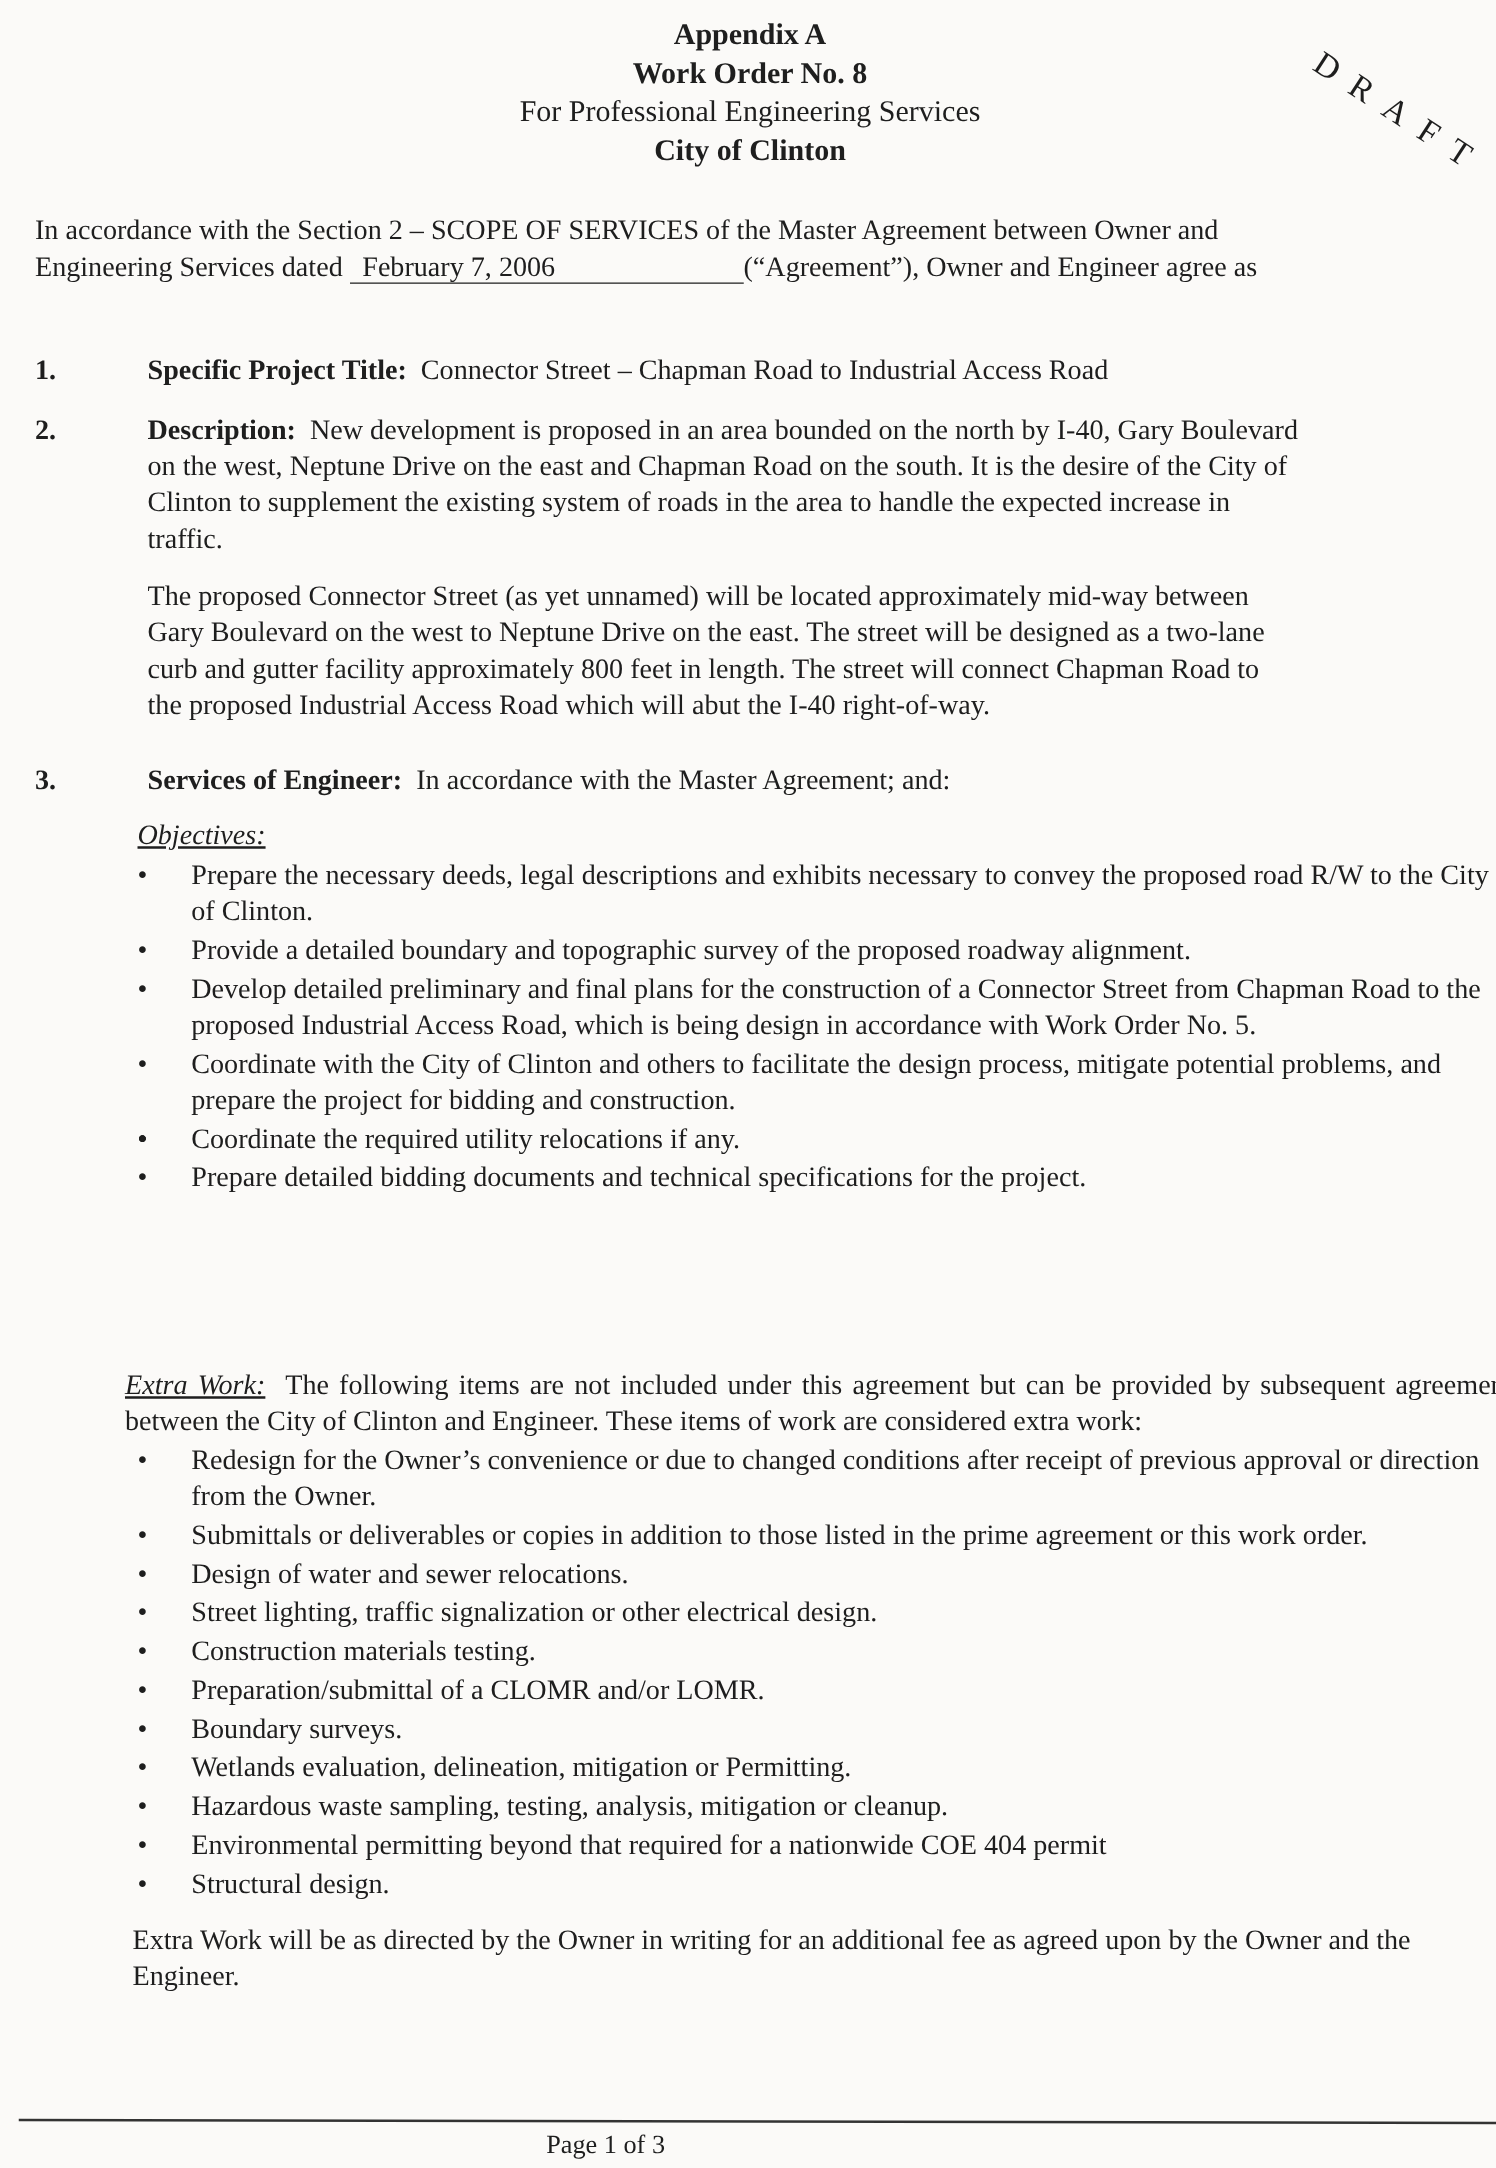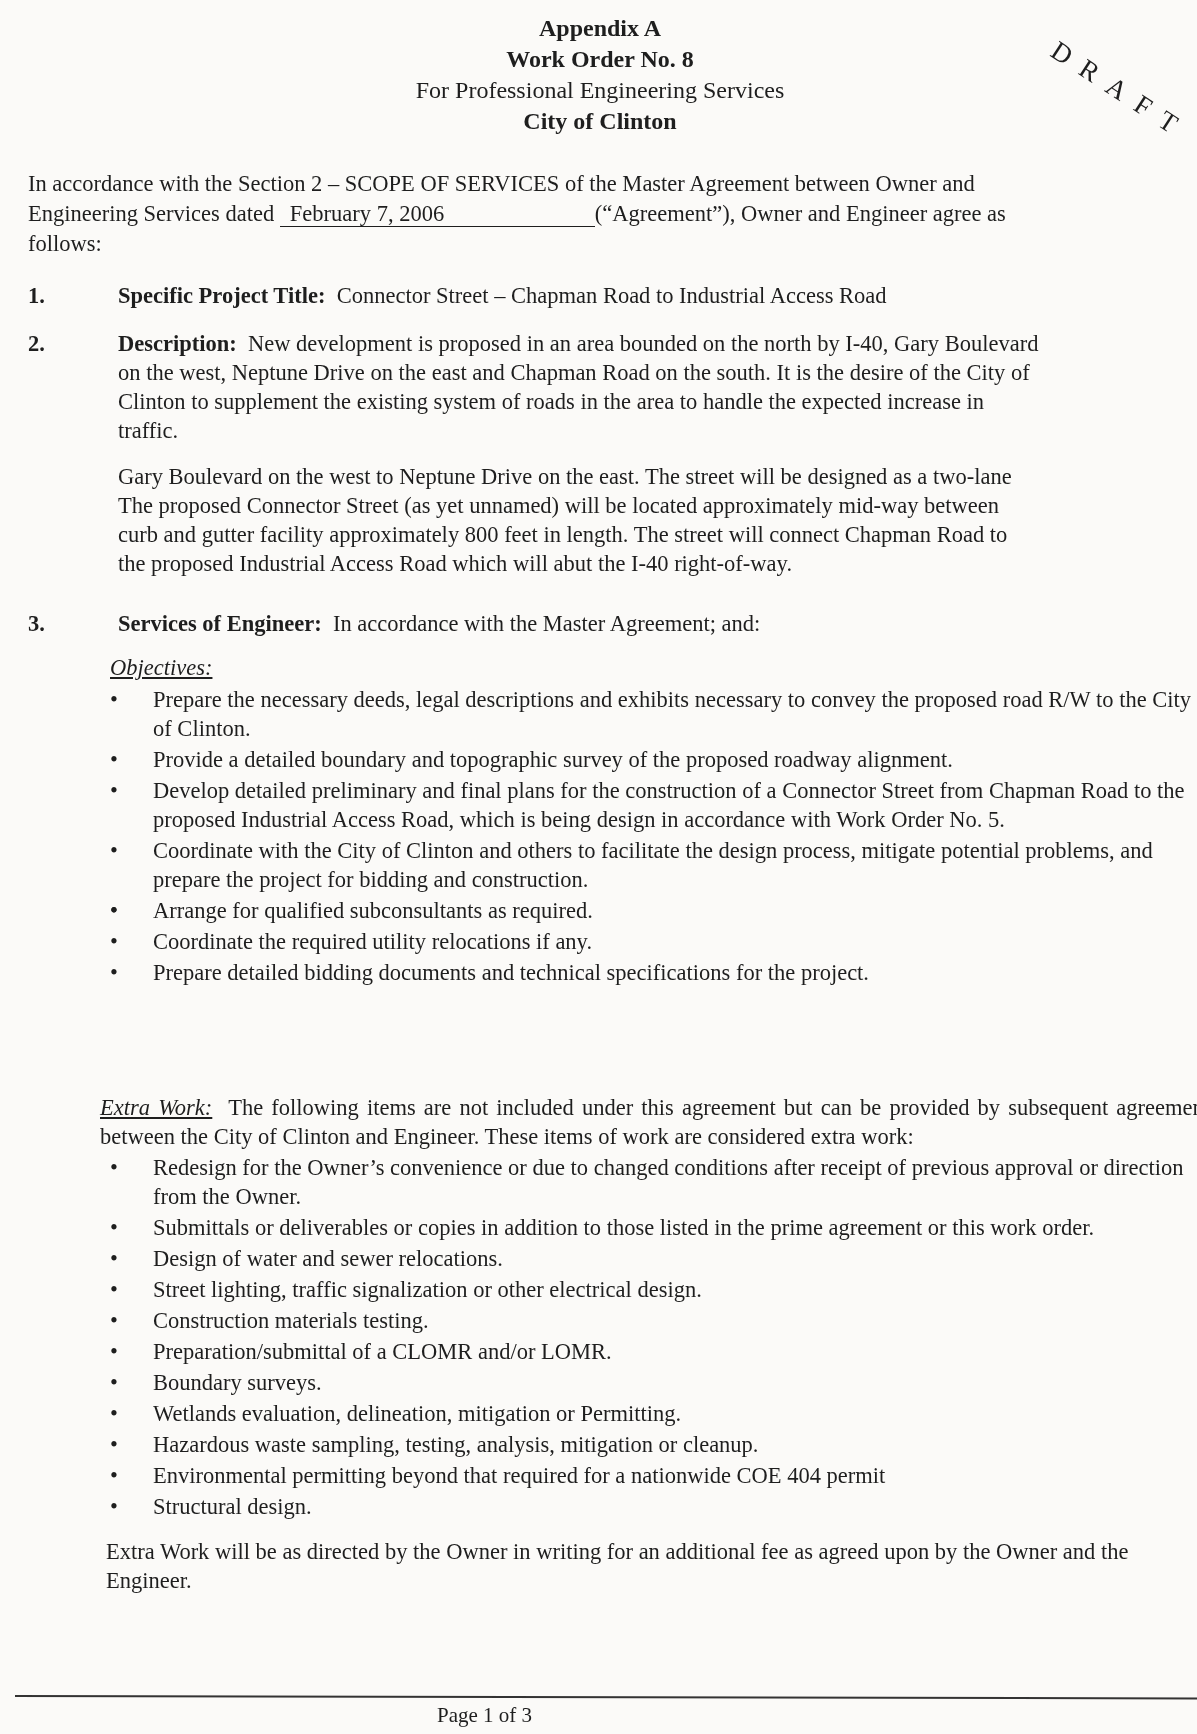--- a/index.html
+++ b/index.html
@@ -140,58 +140,57 @@
     <div class="bold">Work Order No. 8</div>
     <div>For Professional Engineering Services</div>
     <div class="bold">City of Clinton</div>
   </div>
 
   <div class="draft">DRAFT</div>
 
   <div class="body-text intro">
     <div>In accordance with the Section 2 – SCOPE OF SERVICES of the Master Agreement between Owner and</div>
     <div><span>Engineering Services dated </span><span class="date-field">February 7, 2006</span><span>(“Agreement”), Owner and Engineer agree as</span></div>
-    <div>follows:</div>
   </div>
 
   <div class="section sec1">
     <span class="num">1.</span>
     <span class="content"><span class="label">Specific Project Title:</span>&nbsp; <span>Connector Street – Chapman Road to Industrial Access Road</span></span>
   </div>
 
   <div class="section sec2">
     <span class="num">2.</span>
     <div class="content">
       <div><span class="label">Description:</span>&nbsp; <span>New development is proposed in an area bounded on the north by I-40, Gary Boulevard</span></div>
       <div>on the west, Neptune Drive on the east and Chapman Road on the south.  It is the desire of the City of</div>
       <div>Clinton to supplement the existing system of roads in the area to handle the expected increase in</div>
       <div>traffic.</div>
       <div class="para2">
+        <div>The proposed Connector Street (as yet unnamed) will be located approximately mid-way between</div>
         <div>Gary Boulevard on the west to Neptune Drive on the east.  The street will be designed as a two-lane</div>
-        <div>The proposed Connector Street (as yet unnamed) will be located approximately mid-way between</div>
         <div>curb and gutter facility approximately 800 feet in length.  The street will connect Chapman Road to</div>
         <div>the proposed Industrial Access Road which will abut the I-40 right-of-way.</div>
       </div>
     </div>
   </div>
 
   <div class="section sec3">
     <span class="num">3.</span>
     <span class="content"><span class="label">Services of Engineer:</span>&nbsp; <span>In accordance with the Master Agreement; and:</span></span>
   </div>
 
   <div class="body-text objectives">
     <div class="sub-heading">Objectives:</div>
     <ul class="bullets">
       <li><span class="bullet">•</span><span>Prepare the necessary deeds, legal descriptions and exhibits necessary to convey the proposed road R/W to the City of Clinton.</span></li>
       <li><span class="bullet">•</span><span>Provide a detailed boundary and topographic survey of the proposed roadway alignment.</span></li>
       <li><span class="bullet">•</span><span>Develop detailed preliminary and final plans for the construction of a Connector Street from Chapman Road to the proposed Industrial Access Road, which is being design in accordance with Work Order No. 5.</span></li>
       <li><span class="bullet">•</span><span>Coordinate with the City of Clinton and others to facilitate the design process, mitigate potential problems, and prepare the project for bidding and construction.</span></li>
       <li><span class="bullet">•</span></li>
-      <li><span class="bullet">•</span><span>Arrange for qualified subconsultants as required.</span></li>
+      <li><span class="bullet">•</span></li>
       <li><span class="bullet">•</span><span>Coordinate the required utility relocations if any.</span></li>
       <li><span class="bullet">•</span><span>Prepare detailed bidding documents and technical specifications for the project.</span></li>
     </ul>
   </div>
 
   <div class="body-text extra">
     <div class="extra-intro"><span class="sub-heading">Extra Work:</span>&nbsp; <span>The following items are not included under this agreement but can be provided by subsequent agreement between the City of Clinton and Engineer.  These items of work are considered extra work:</span></div>
     <ul class="bullets" style="margin-left:10px;">
       <li><span class="bullet">•</span><span>Redesign for the Owner’s convenience or due to changed conditions after receipt of previous approval or direction from the Owner.</span></li>
       <li><span class="bullet">•</span><span>Submittals or deliverables or copies in addition to those listed in the prime agreement or this work order.</span></li>

